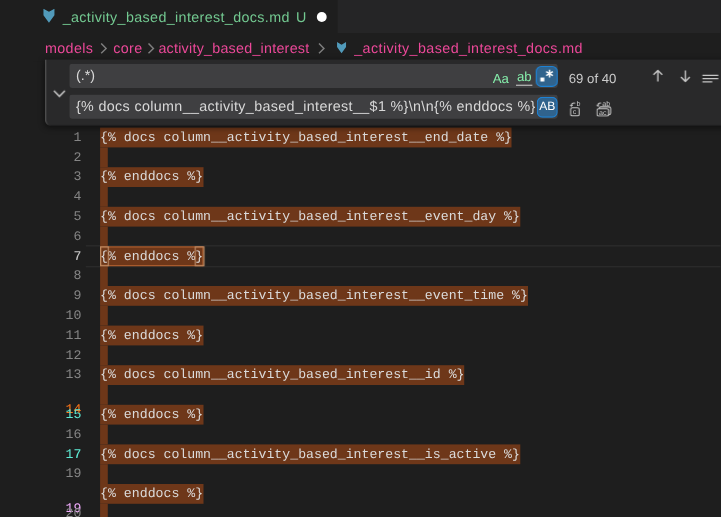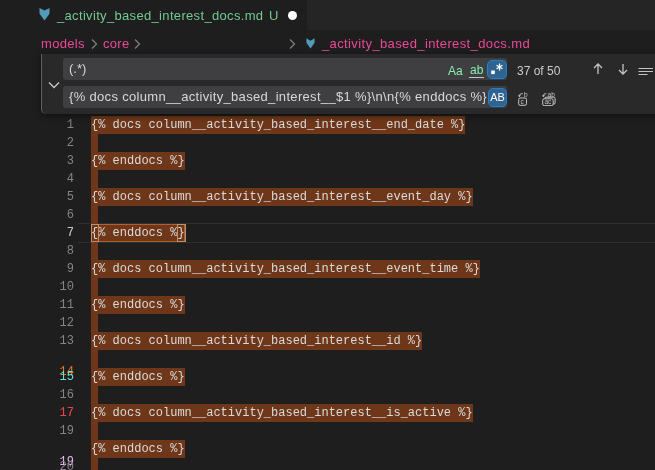--- a/index.html
+++ b/index.html
@@ -68,20 +68,21 @@
 
   <div class="abs" id="crumbs">
     <span class="crumb" style="left:11px">models</span>
     <svg class="csep" style="left:60px" width="8" height="10" viewBox="0 0 8 10">
       <path d="M2,0.5 L6.5,5 L2,9.5" stroke="#7e7e7e" stroke-width="1.3" fill="none"></path>
       </svg>
     <span class="crumb" style="left:73px">core</span>
     <svg class="csep" style="left:103px" width="8" height="10" viewBox="0 0 8 10">
       <path d="M2,0.5 L6.5,5 L2,9.5" stroke="#7e7e7e" stroke-width="1.3" fill="none"></path>
       </svg>
+    <span class="crumb" style="left:114px;letter-spacing:0.22px">activity_based_interest</span>
     <svg class="csep" style="left:258px" width="8" height="10" viewBox="0 0 8 10">
       <path d="M2,0.5 L6.5,5 L2,9.5" stroke="#7e7e7e" stroke-width="1.3" fill="none"></path>
       </svg>
     <svg class="abs" style="left:276px;top:8px" width="9" height="11" viewBox="0 0 11 13">
       <path d="M0.5,0 L5.5,3 L10.5,0 L10.5,5.5 L5.5,12.5 L0.5,5.5 Z" fill="#519aba"></path>
     </svg>
     <span class="crumb" style="left:291.5px;letter-spacing:0.38px">_activity_based_interest_docs.md</span>
   </div>
 
   <div id="editor">
@@ -122,21 +123,21 @@
       <div class="lnum" style="top:331.5px;color:#858585">13</div>
       <div class="hl" style="top:331.5px;width:331.2px"></div>
       <div class="code" style="top:331.5px">{% docs column__activity_based_interest__id %}</div>
       <div class="lnum" style="top:363px;color:#f97316">14</div>
       <div class="hl" style="top:349.5px;width:7.2px"></div>
       <div class="lnum" style="top:367.5px;color:#5eead4">15</div>
       <div class="hl" style="top:367.5px;width:93.60000000000001px"></div>
       <div class="code" style="top:367.5px">{% enddocs %}</div>
       <div class="lnum" style="top:385.5px;color:#858585">16</div>
       <div class="hl" style="top:385.5px;width:7.2px"></div>
-      <div class="lnum" style="top:403.5px;color:#ef4444">17</div>
+      <div class="lnum" style="top:403.5px;color:#5eead4">17</div>
       <div class="hl" style="top:403.5px;width:381.6px"></div>
       <div class="code" style="top:403.5px">{% docs column__activity_based_interest__is_active %}</div>
       <div class="lnum" style="top:421.5px;color:#858585">19</div>
       <div class="hl" style="top:421.5px;width:7.2px"></div>
       <div class="lnum" style="top:453px;color:#f0abfc">19</div>
       <div class="hl" style="top:439.5px;width:93.60000000000001px"></div>
       <div class="code" style="top:439.5px">{% enddocs %}</div>
       <div class="lnum" style="top:457.5px;color:#858585">20</div>
       <div class="hl" style="top:457.5px;width:7.2px"></div>
     </div>
@@ -153,21 +154,21 @@
       <svg width="18" height="17" viewBox="0 0 18 17" style="margin-top:0px">
         <rect x="3.2" y="9.5" width="3.6" height="3.6" fill="#ffffff"></rect>
         <g stroke="#ffffff" stroke-width="1.3">
           <path d="M11.5,2.5 L11.5,9.5"></path>
           <path d="M8.5,4.2 L14.5,7.8"></path>
           <path d="M14.5,4.2 L8.5,7.8"></path>
         </g>
       </svg>
     </div>
     <div class="bluebtn" id="optAB">AB</div>
-    <span class="abs" id="fcount">37 of 50</span>
+    <span class="abs" id="fcount">69 of 40</span>
 
     <svg class="ficon" style="left:550px;top:9px" width="12" height="12" viewBox="0 0 12 12">
       <path d="M6,11 L6,1.5 M2,5 L6,1 L10,5" stroke="#c5c5c5" stroke-width="1.3" fill="none"></path>
     </svg>
     <svg class="ficon" style="left:575px;top:9px" width="12" height="12" viewBox="0 0 12 12">
       <path d="M6,1 L6,10.5 M2,7 L6,11 L10,7" stroke="#c5c5c5" stroke-width="1.3" fill="none"></path>
     </svg>
     <svg class="ficon" style="left:596px;top:10.5px" width="16" height="12" viewBox="0 0 16 12">
       <path d="M0.5,3.5 L15,3.5 M0.5,6.5 L15,6.5 M0.5,9.5 L9.5,9.5" stroke="#c5c5c5" stroke-width="1.2" fill="none"></path>
     </svg>

